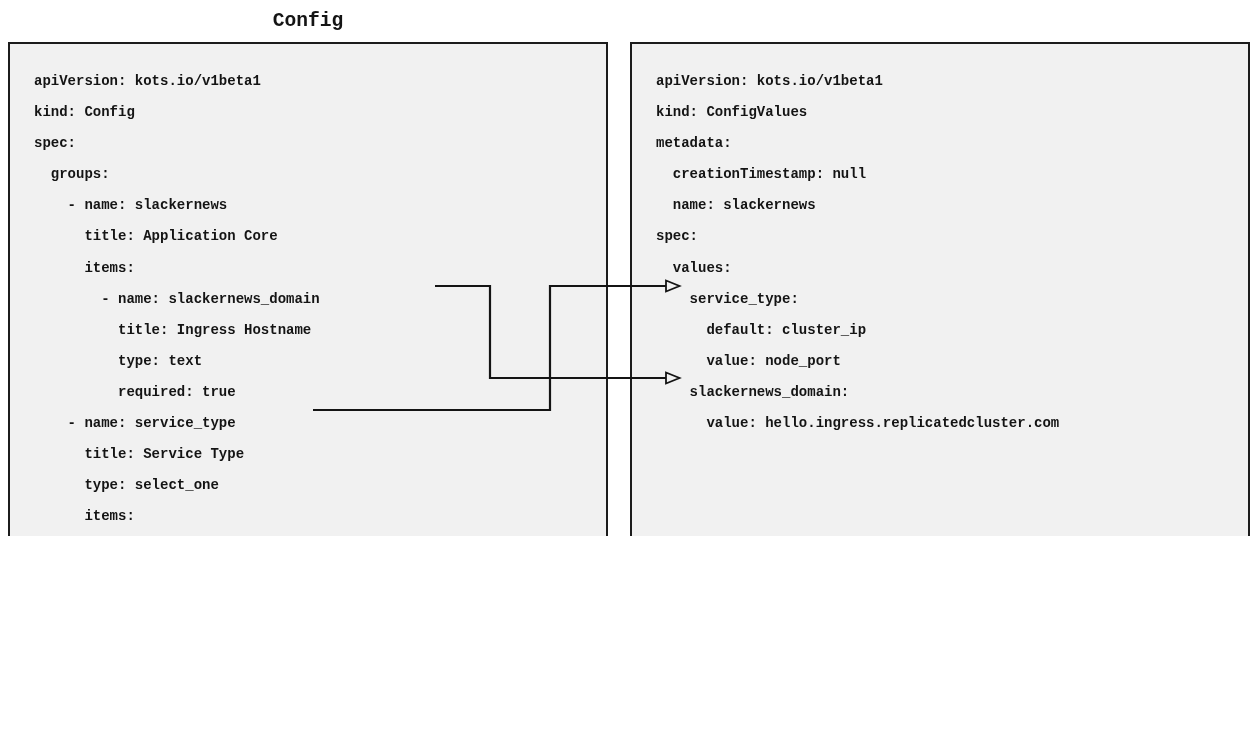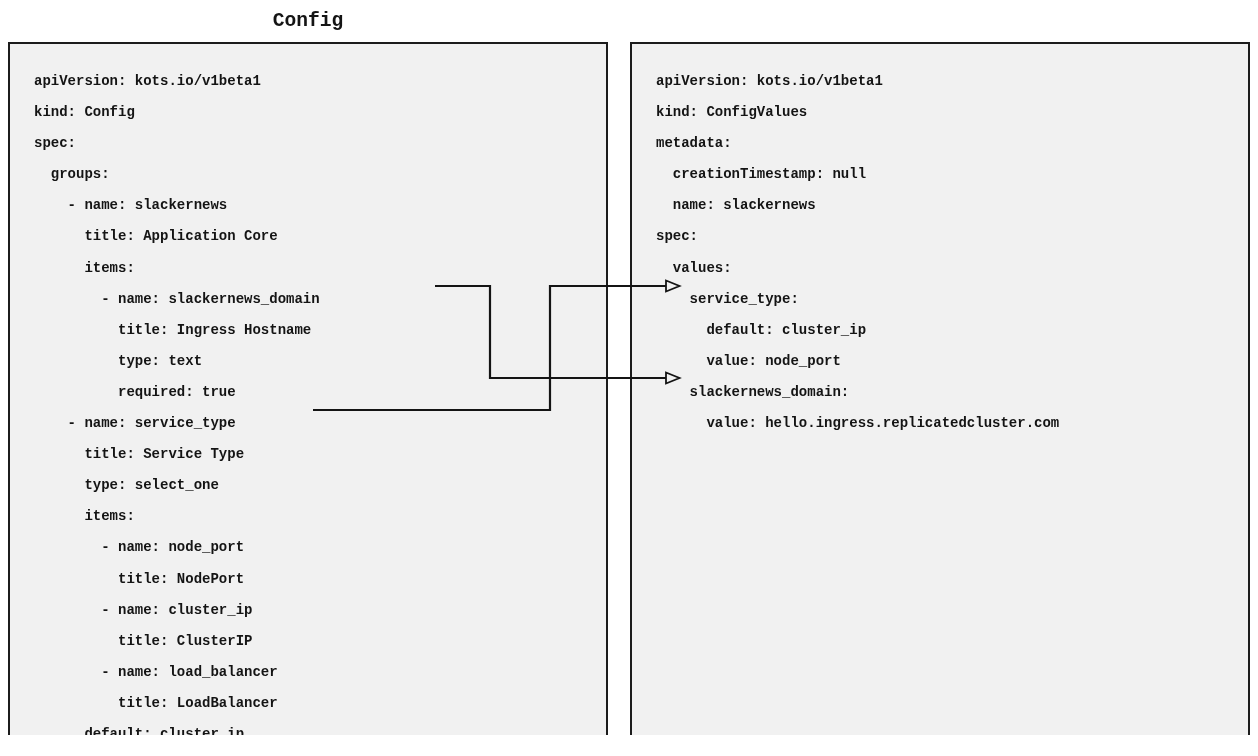--- a/index.html
+++ b/index.html
@@ -10,21 +10,21 @@
     --connector:#141414;
   }
   html,body{margin:0;padding:0;}
   body{
     background:var(--background);
     font-family:"Liberation Mono","DejaVu Sans Mono",monospace;
   }
   .canvas{
     position:relative;
     width:1258px;
-    height:735px;
+    height:536px;
     background:var(--background);
     overflow:hidden;
   }
   .panel-title{
     position:absolute;
     top:8px;
     height:26px;
     text-align:center;
     font-weight:bold;
     font-size:19.6px;

